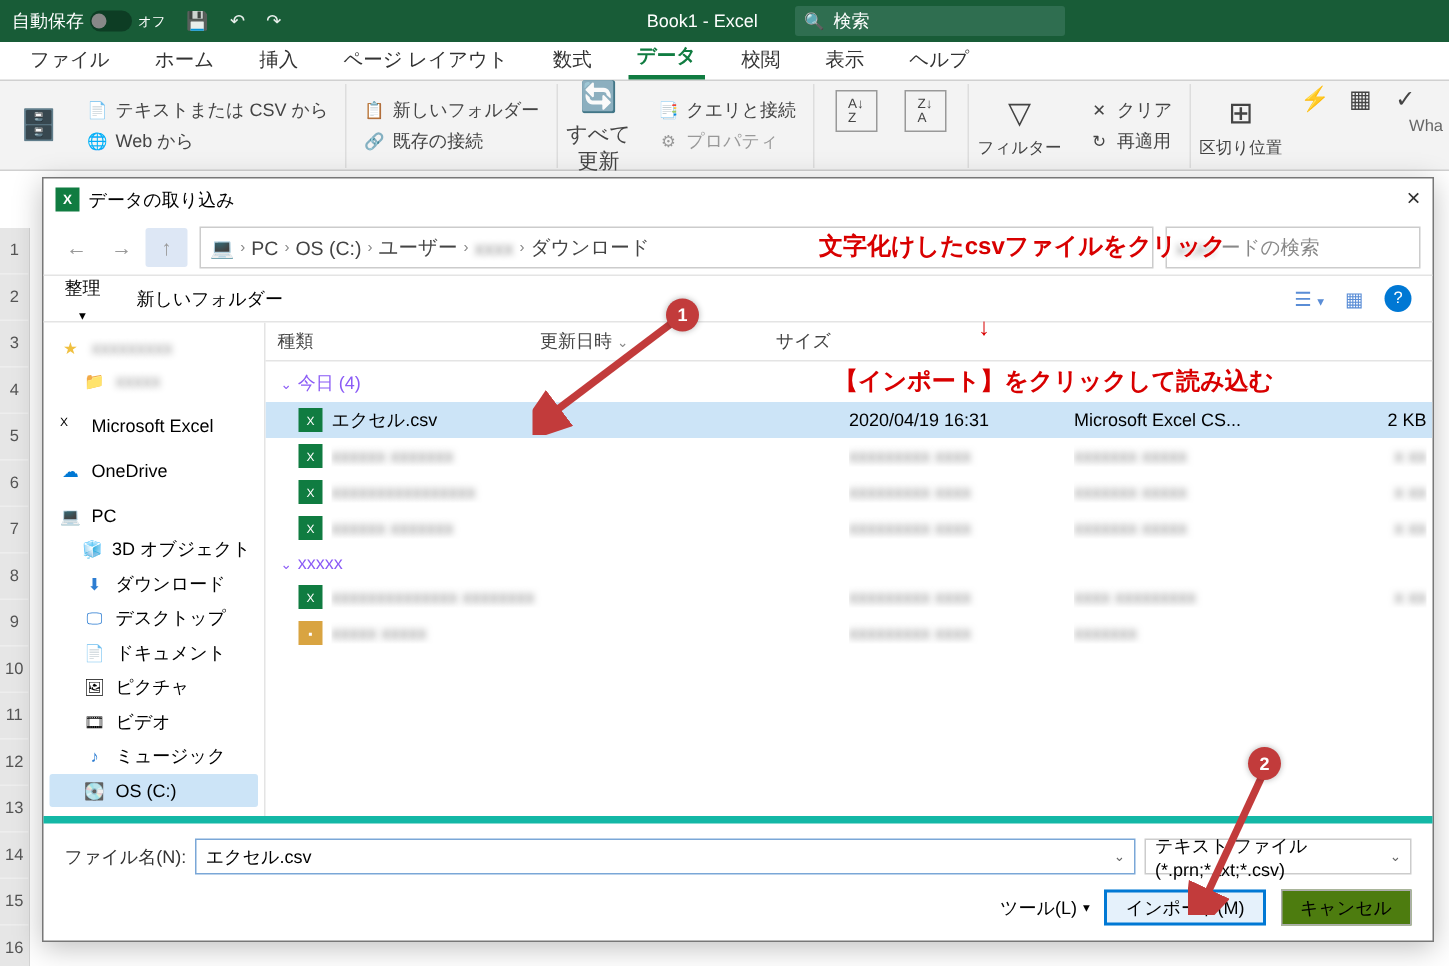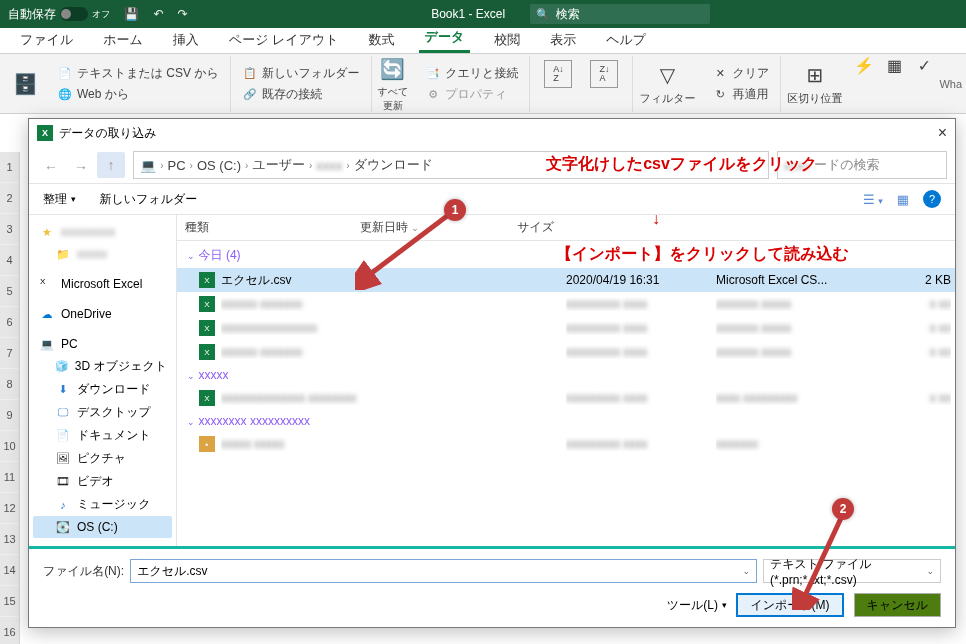--- a/index.html
+++ b/index.html
@@ -45,21 +45,21 @@
 .dlg-nav { height: 36px; display: flex; align-items: center; padding: 0 8px; gap: 2px; font-size: 13px; color: #444; }
 .dlg-nav .navbtn { width: 28px; height: 26px; display: flex; align-items: center; justify-content: center; color: #999; font-size: 14px; }
 .dlg-nav .navup { background: #dde7f5; border-radius: 2px; }
 .dlg-nav .crumbs { flex: 1; height: 28px; border: 1px solid #ccc; display: flex; align-items: center; padding: 0 6px; gap: 4px; margin: 0 6px; }
 .dlg-nav .crumbs .chev { color: #888; font-size: 10px; }
 .dlg-nav .crumbs .pcicon { color:#5b9bd5; }
 .dlg-nav .searchbox { width: 170px; height: 28px; border: 1px solid #ccc; display: flex; align-items: center; padding: 0 6px; gap: 4px; color: #888; }
 .dlg-nav .searchbox .blur { color: transparent; text-shadow: 0 0 4px #888; }
 
 .dlg-toolbar { height: 32px; border-top: 1px solid #e4e4e4; border-bottom: 1px solid #e4e4e4; display: flex; align-items: center; padding: 0 14px; font-size: 12px; gap: 24px; }
-.dlg-toolbar .tbtn { display: flex; align-items: center; gap: 4px; }
+.dlg-toolbar .tbtn { display: flex; align-items: center; gap: 4px; flex-direction: column; }
 .dlg-toolbar .right { margin-left: auto; display: flex; gap: 14px; align-items: center; }
 .dlg-toolbar .viewicons { font-size: 13px; color: #5a8dd6; }
 .dlg-toolbar .help { width: 18px; height: 18px; border-radius: 50%; background: #0078d4; color: #fff; display: flex; align-items: center; justify-content: center; font-size: 11px; }
 
 .dlg-body { flex: 1; display: flex; overflow: hidden; }
 
 
 .sidebar { width: 148px; border-right: 1px solid #e4e4e4; padding: 6px 4px; font-size: 12px; overflow-y: auto; }
 .sidebar .item { display: flex; align-items: center; gap: 6px; padding: 3px 6px; white-space: nowrap; border-radius: 2px; }
 .sidebar .item.sel { background: #cce4f7; }
@@ -78,21 +78,21 @@
 .flrows { flex: 1; overflow: hidden; padding: 2px 0; }
 .flgroup { padding: 4px 10px; color: #8b5cf6; }
 .flgroup .caret { font-size: 9px; margin-right: 4px; }
 .flrow { height: 24px; display: flex; align-items: center; padding: 0 4px 0 22px; }
 .flrow.sel { background: #cce4f7; }
 .flrow .fileicon { width: 16px; height: 16px; background: #107c41; color: #fff; font-size: 8px; display: flex; align-items: center; justify-content: center; margin-right: 6px; flex-shrink: 0; }
 .flrow .cell { white-space: nowrap; overflow: hidden; }
 .flrow .blur { color: transparent; text-shadow: 0 0 5px #777; }
 
 
-.dlg-bottom { border-top: 3px solid #14b8a6; padding: 10px 14px; font-size: 12px; }
+.dlg-bottom { border-top: 5px solid #14b8a6; padding: 10px 14px; font-size: 12px; }
 .brow1 { display: flex; align-items: center; gap: 6px; margin-bottom: 10px; }
 .brow1 label { white-space: nowrap; color: #333; }
 .brow1 .fname { flex: 1; height: 24px; border: 1px solid #7aa7d7; padding: 0 6px; display: flex; align-items: center; }
 .brow1 .filter { width: 178px; height: 24px; border: 1px solid #ccc; padding: 0 6px; display: flex; align-items: center; justify-content: space-between; }
 .brow2 { display: flex; align-items: center; justify-content: flex-end; gap: 10px; }
 .brow2 .tools { display: flex; align-items: center; gap: 4px; }
 .brow2 button { height: 24px; padding: 0 12px; border: 1px solid #adadad; background: #4d7c0f; font-size: 12px; cursor: pointer; }
 .brow2 button.primary { border: 2px solid #0078d4; background: #e5f1fb; padding: 0 12px; }
 
 
@@ -154,21 +154,21 @@
         <span class="ricon">📋</span>
         <span>新しいフォルダー</span>
       </div>
     <div class="rbtn">
         <span class="ricon">🔗</span>
         <span>既存の接続</span>
       </div>
   </div>
   <div class="bigbtn">
     <span class="ricon">🔄</span>
-    <span style="font-size:10px;white-space:pre;text-align:center">すべて
+    <span style="font-size:14px;white-space:pre;text-align:center">すべて
 更新</span>
   </div>
   <div class="rgroup">
     <div class="rbtn">
         <span class="ricon">📑</span>
         <span>クエリと接続</span>
       </div>
     <div class="rbtn" style="color:#999">
         <span class="ricon">⚙</span>
         <span>プロパティ</span>
@@ -372,21 +372,20 @@
             <span class="cell col-size blur">x xx</span>
           </div>
         <div class="flgroup blur"><span class="caret">⌄</span>xxxxx</div>
         <div class="flrow">
             <span class="fileicon">X</span>
             <span class="cell col-name blur">xxxxxxxxxxxxxx xxxxxxxx</span>
             <span class="cell col-date blur">xxxxxxxxx xxxx</span>
             <span class="cell col-type blur">xxxx xxxxxxxxx</span>
             <span class="cell col-size blur">x xx</span>
           </div>
-        <div class="flgroup blur"><span class="caret">⌄</span>xxxxxxxx xxxxxxxxxx</div>
         <div class="flrow">
             <span class="fileicon" style="background:#d9a441">▪</span>
             <span class="cell col-name blur">xxxxx xxxxx</span>
             <span class="cell col-date blur">xxxxxxxxx xxxx</span>
             <span class="cell col-type blur">xxxxxxx</span>
             <span class="cell col-size blur"></span>
           </div>
       </div>
     </div>
   </div>

